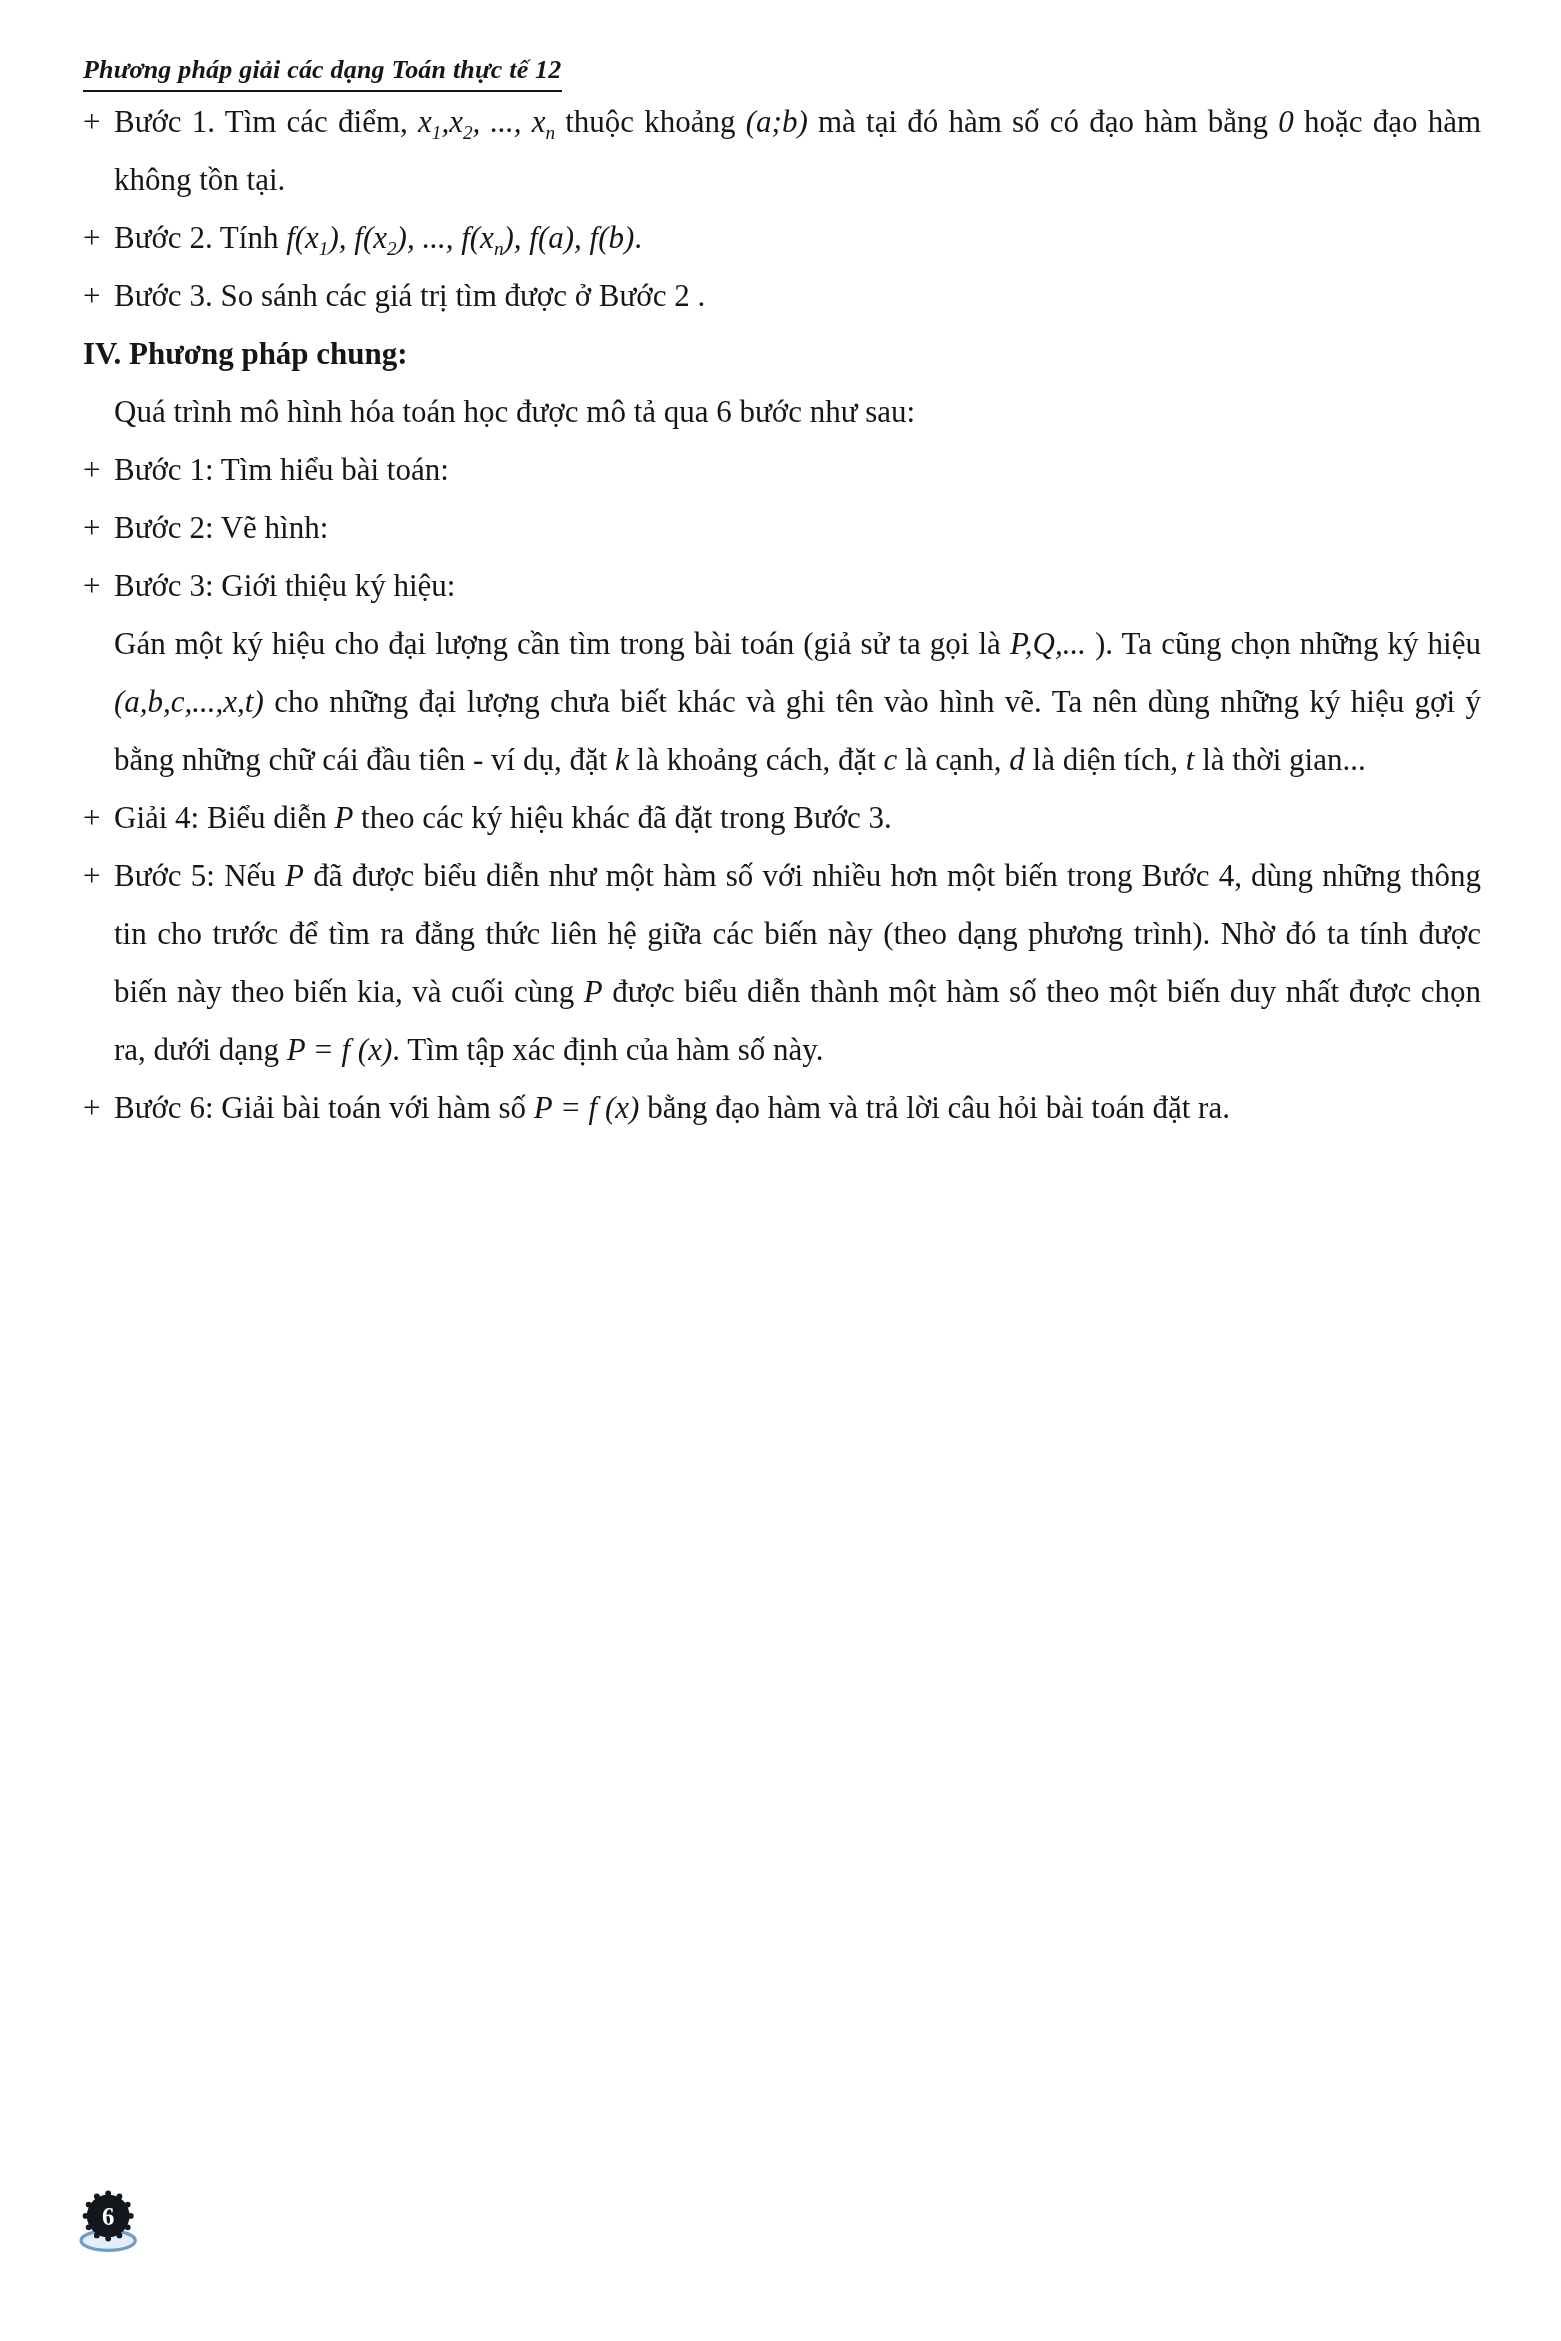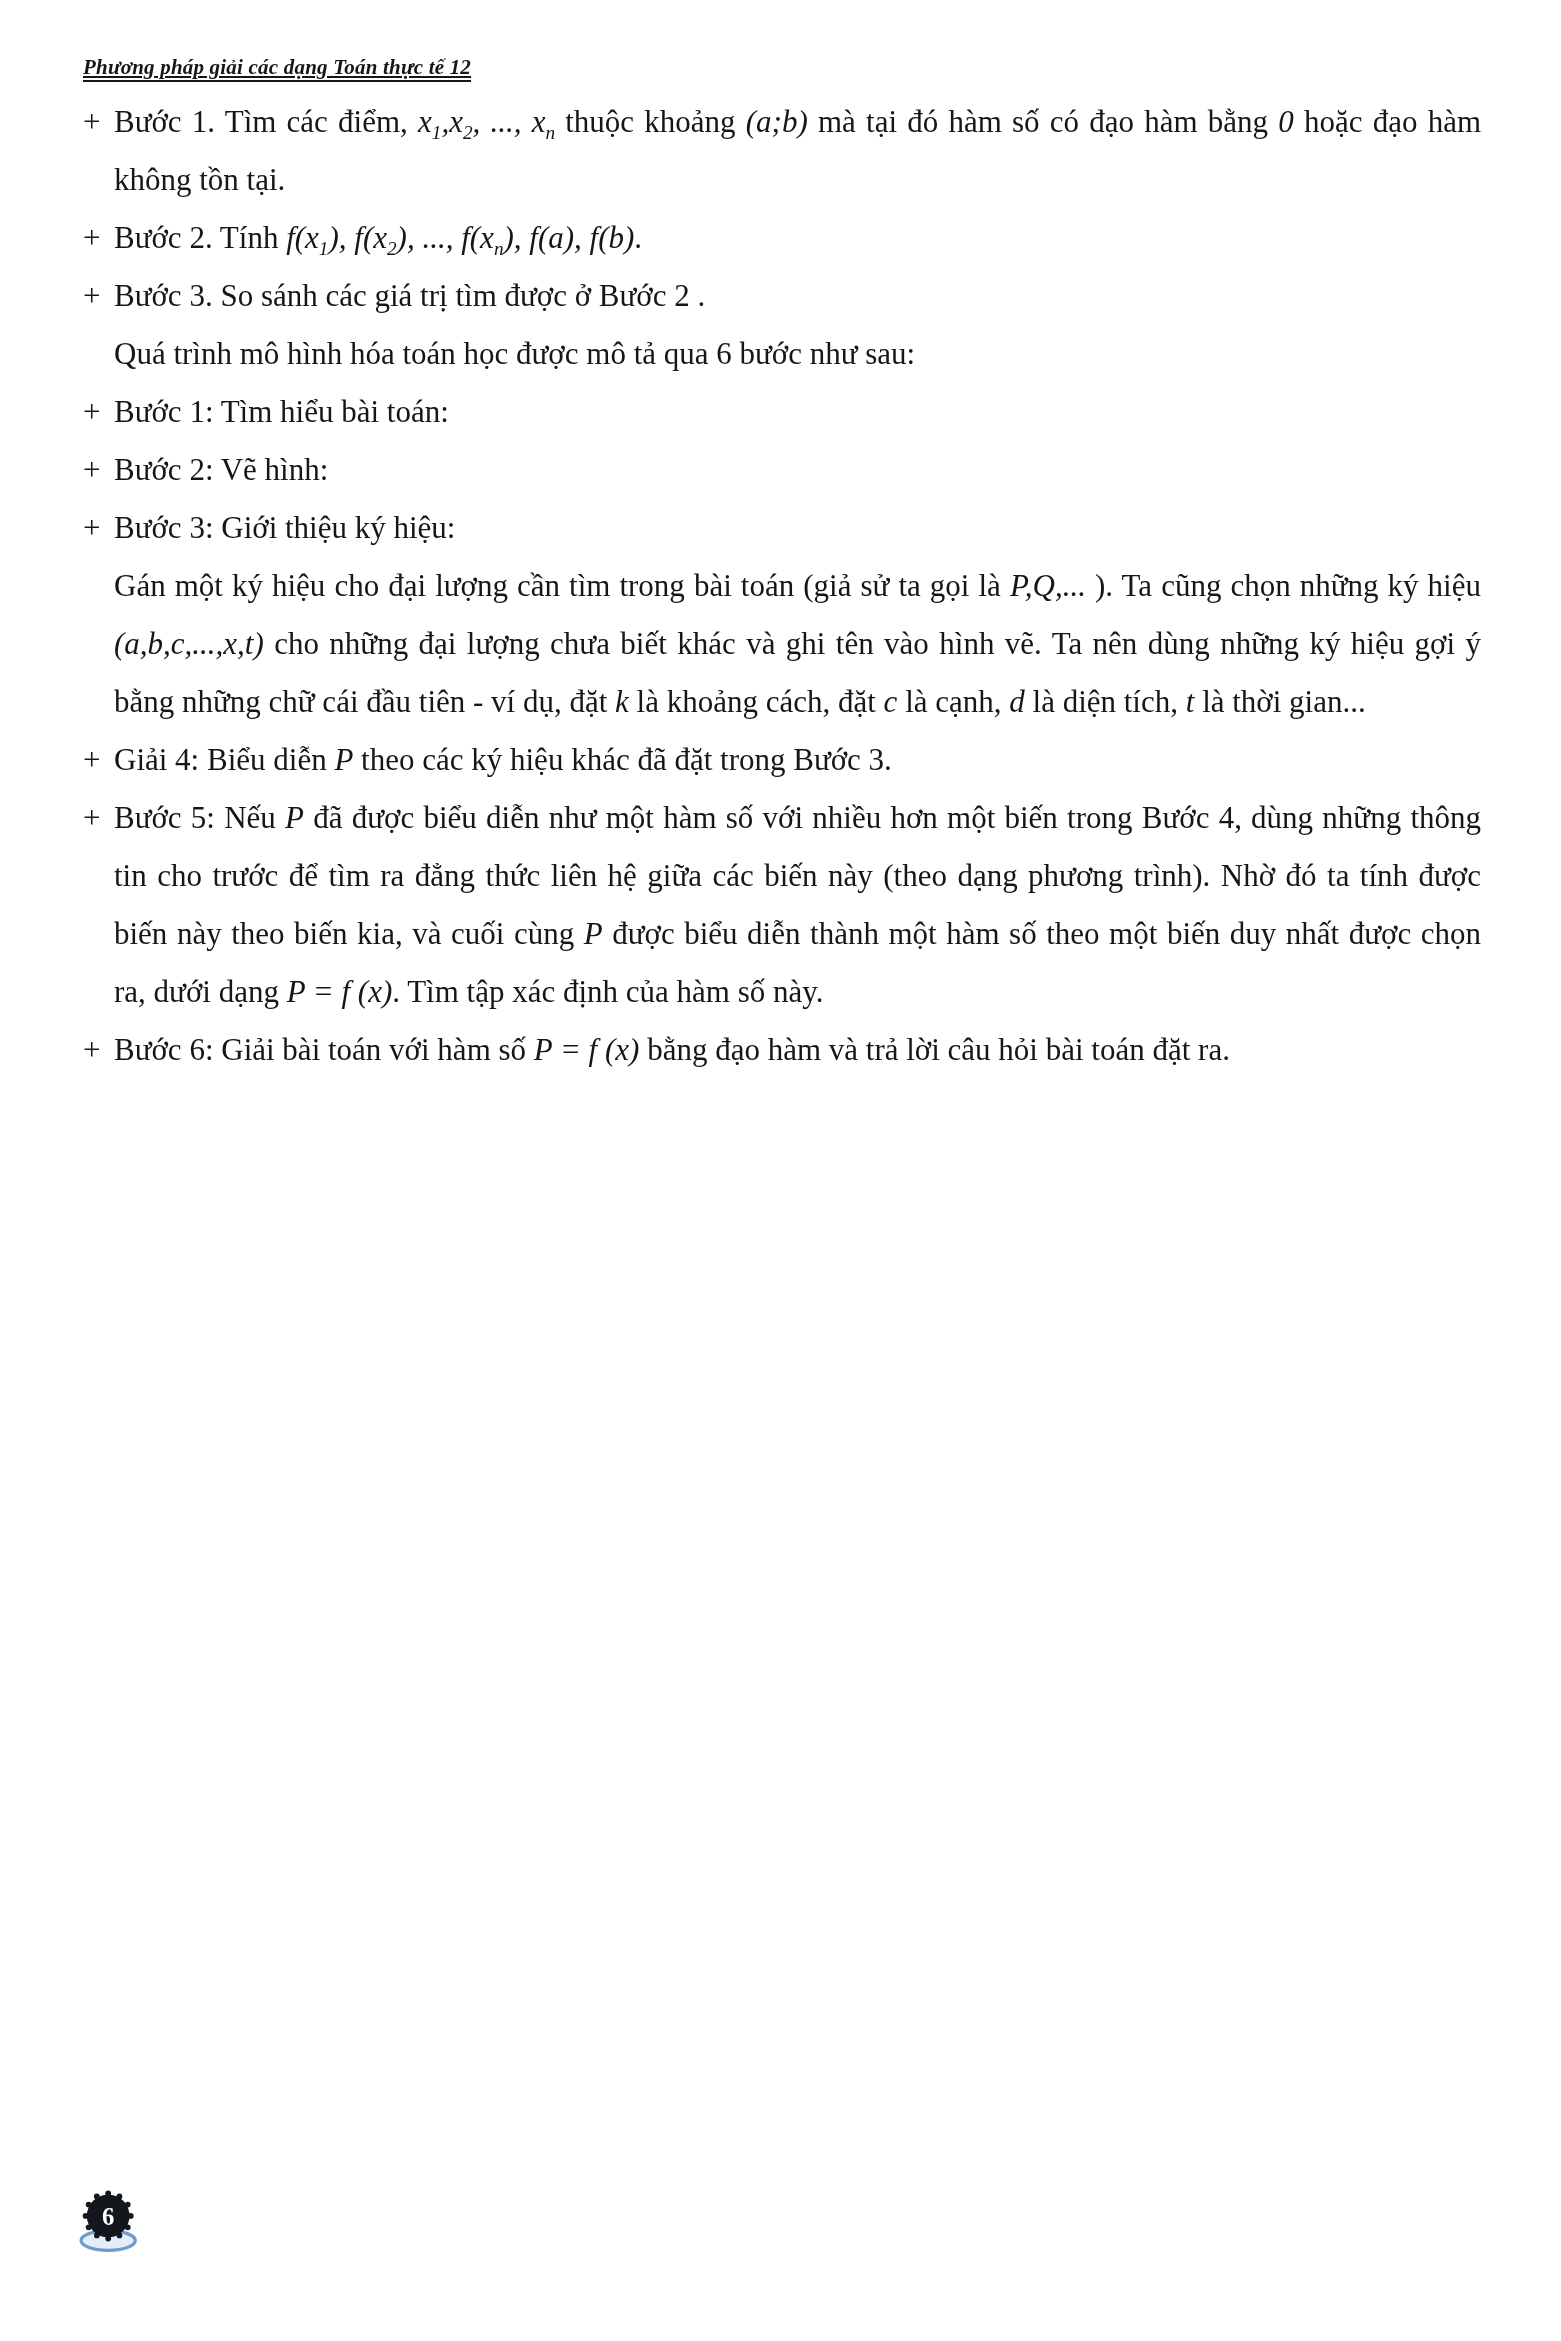--- a/index.html
+++ b/index.html
@@ -17,26 +17,26 @@
     color: #161616;
     overflow: hidden;
   }
   .doc-header {
     position: absolute;
     left: 83px;
     top: 55px;
   }
   .doc-header .title {
     display: inline-block;
-    font-size: 21px;
+    font-size: 26px;
     font-weight: bold;
     font-style: italic;
+    padding-bottom: 5px;
     border-bottom: 2.5px solid #161616;
     letter-spacing: 0.2px;
-    text-decoration: underline;
   }
   .content {
     position: absolute;
     left: 83px;
     top: 93px;
     width: 1398px;
     font-size: 31px;
     line-height: 58px;
   }
   .block { display: flex; }
@@ -82,20 +82,23 @@
         <span class="marker">+</span>
         <div class="block-text"><span class="b">Bước 1</span><span>. Tìm các điểm, </span><span class="m">x</span><span class="m sub">1</span><span class="m">,</span><span class="m">x</span><span class="m sub">2</span><span class="m">, ..., </span><span class="m">x</span><span class="m sub">n</span><span> thuộc khoảng </span><span class="m">(a;b)</span><span> mà tại đó hàm số có đạo hàm bằng </span><span class="m">0</span><span> hoặc đạo hàm không tồn tại.</span></div>
       </div>
       <div class="block body">
         <span class="marker">+</span>
         <div class="block-text"><span class="b">Bước 2</span><span>. Tính </span><span class="m">f(x</span><span class="m sub">1</span><span class="m">), f(x</span><span class="m sub">2</span><span class="m">), ..., f(x</span><span class="m sub">n</span><span class="m">), f(a), f(b)</span><span>.</span></div>
       </div>
       <div class="block body">
         <span class="marker">+</span>
         <div class="block-text"><span class="b">Bước 3</span><span>. So sánh các giá trị tìm được ở </span><span class="b">Bước</span><span> 2 .</span></div>
+      </div>
+      <div class="block heading">
+        <div class="block-text"><span>IV. Phương pháp chung:</span></div>
       </div>
       <div class="block body">
         <span class="marker"></span>
         <div class="block-text"><span>Quá trình mô hình hóa toán học được mô tả qua 6 bước như sau:</span></div>
       </div>
       <div class="block body">
         <span class="marker">+</span>
         <div class="block-text"><span class="b">Bước 1: Tìm hiểu bài toán:</span></div>
       </div>
       <div class="block body">

